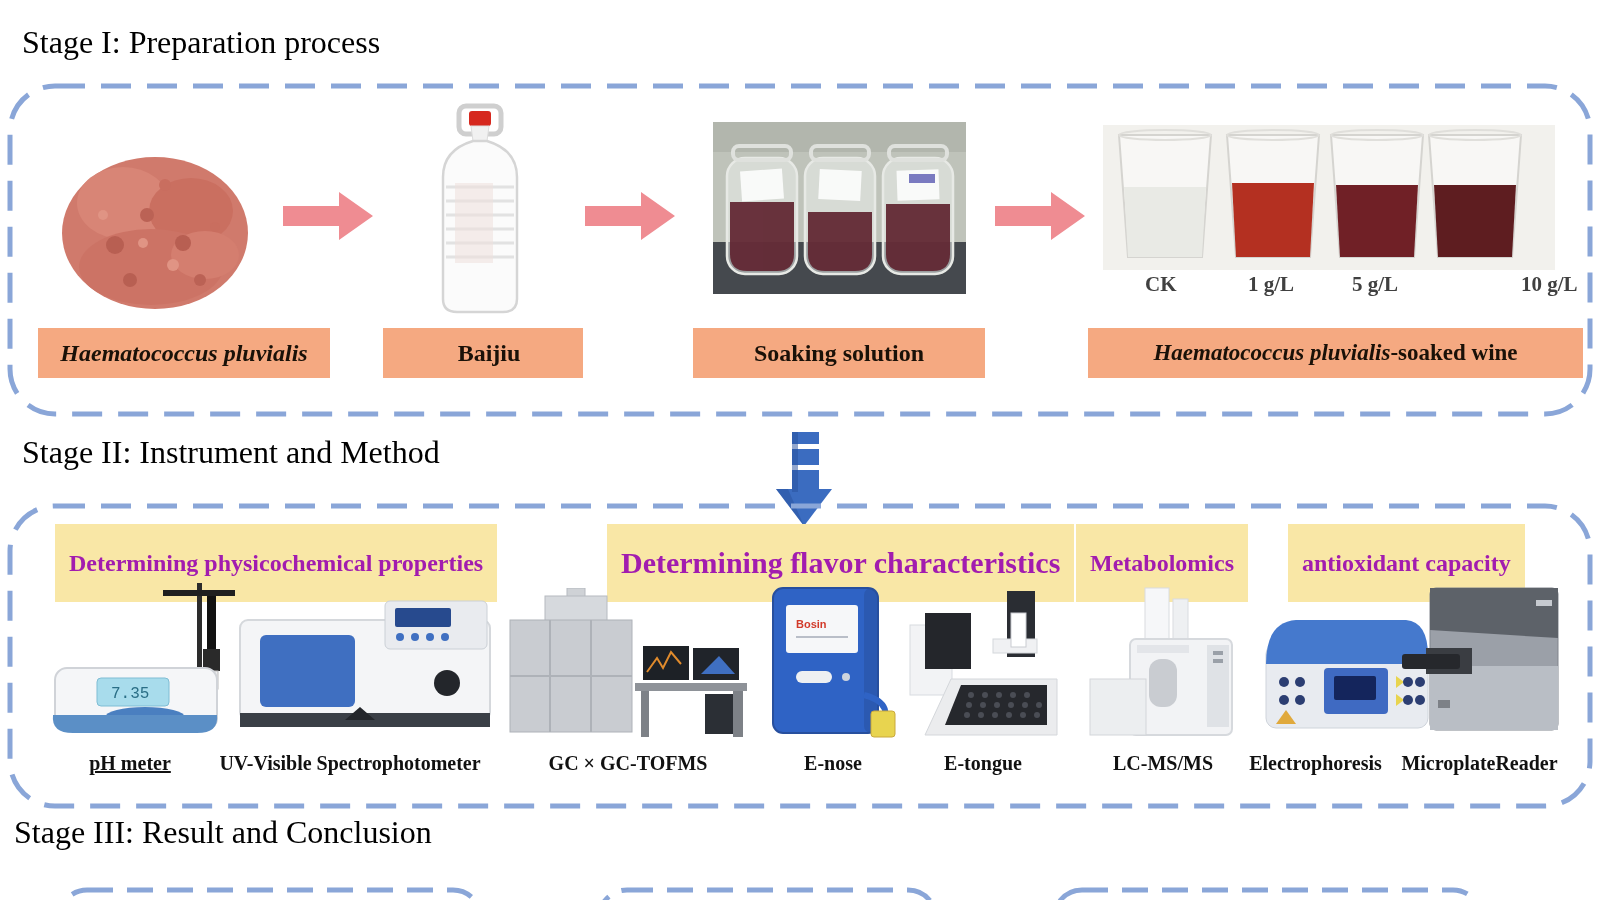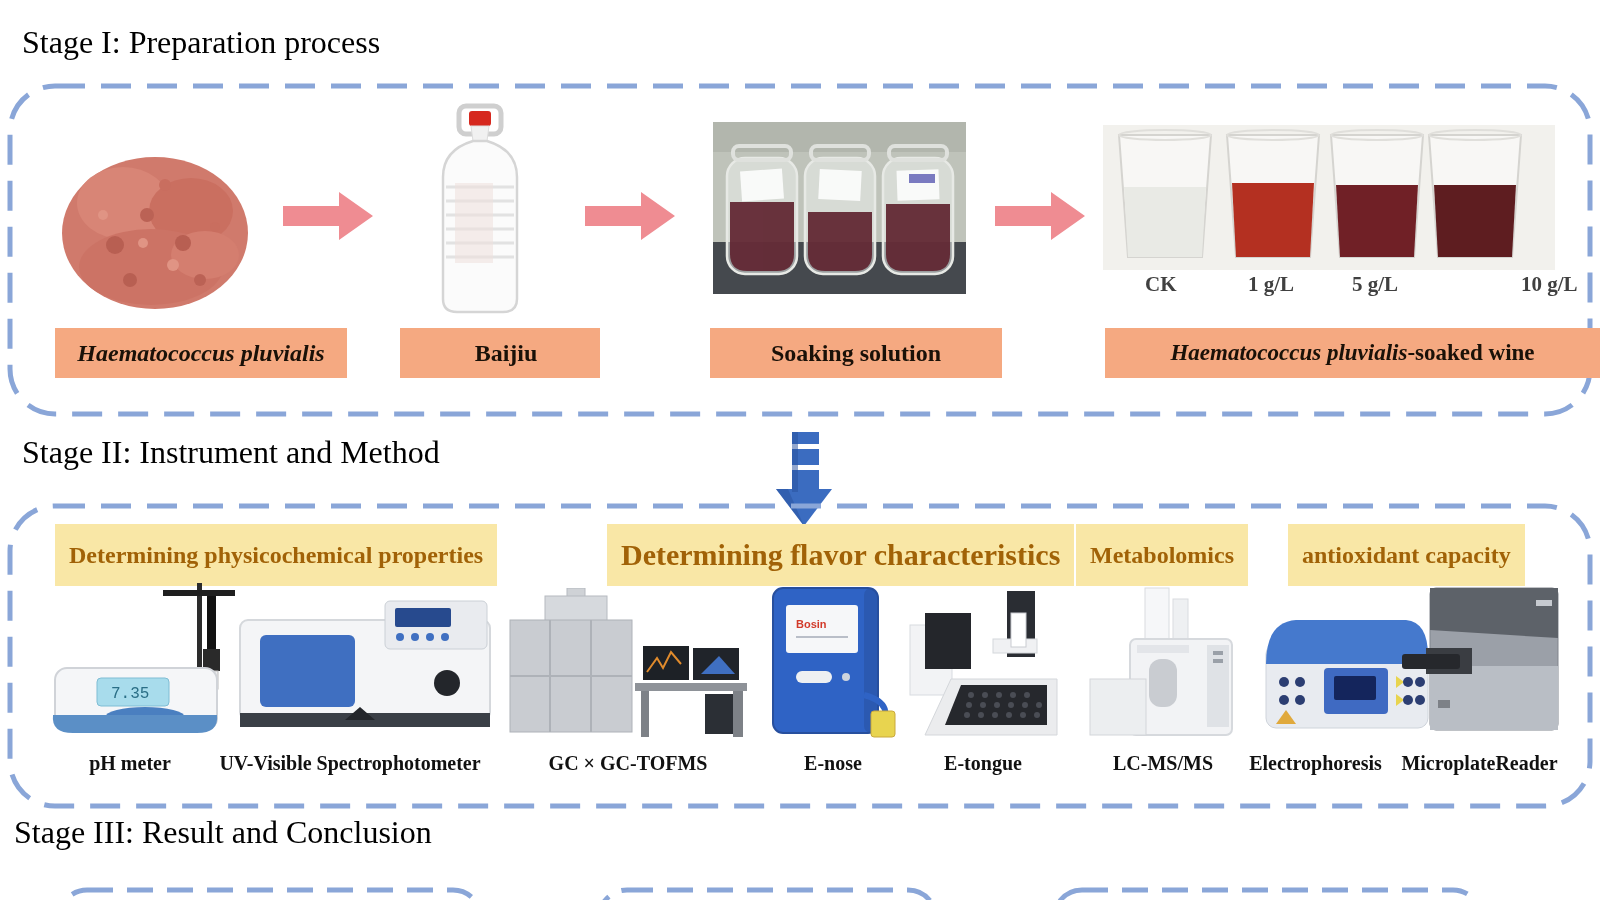--- a/index.html
+++ b/index.html
@@ -1,23 +1,23 @@
 <!DOCTYPE html>
 <html><head>
 <meta charset="utf-8">
 <style>
   html,body{margin:0;padding:0;}
   body{width:1600px;height:900px;position:relative;background:#ffffff;overflow:hidden;
        font-family:"Liberation Serif", serif;}
   .abs{position:absolute;}
   .stage-title{font-weight:normal;font-size:32px;color:#000000;white-space:nowrap;}
   .salmon-label{background:#f5a981;color:#1a1108;font-weight:bold;font-size:24px;
-       text-align:center;height:50px;line-height:50px;white-space:nowrap;margin-left:17px;}
-  .yellow-label{background:#f9e7a6;color:#a16207;font-weight:bold;font-size:24px;
-       text-align:center;height:46px;line-height:46px;white-space:nowrap;padding:8px 14px;}
+       text-align:center;height:50px;line-height:50px;white-space:nowrap;}
+  .yellow-label{background:#f9e7a6;color:#a21caf;font-weight:bold;font-size:24px;
+       text-align:center;height:46px;line-height:46px;white-space:nowrap;padding:16px 14px;}
   .cup-label{font-weight:bold;font-size:21px;color:#404040;white-space:nowrap;}
   .instr-label{font-weight:bold;font-size:20px;color:#111;text-align:center;white-space:nowrap;}
   .italic{font-style:italic;}
   svg{display:block;}
   .brand-text{font:bold 11px "Liberation Sans",sans-serif;fill:#d23a2a;}
 </style>
 </head>
 <body>
 
 <div class="abs stage-title" style="left:22px;top:24px;">Stage I: Preparation process</div>
@@ -267,21 +267,21 @@
 <svg class="abs" style="left:1398px;top:580px;" width="168" height="160" viewBox="0 0 168 160">
   <rect x="32" y="8" width="128" height="142" rx="6" fill="#9ba0a8" stroke="#80858d"></rect>
   <polygon points="32,8 160,8 160,58 32,50" fill="#5d6269"></polygon>
   <rect x="32" y="86" width="128" height="64" fill="#b9bec5"></rect>
   <rect x="28" y="68" width="46" height="26" fill="#3a3d42"></rect>
   <rect x="4" y="74" width="58" height="15" rx="3" fill="#26282c"></rect>
   <rect x="138" y="20" width="16" height="6" fill="#c6cad0"></rect>
   <rect x="40" y="120" width="12" height="8" fill="#7d8187"></rect>
 </svg>
 
-<div class="abs instr-label" style="left:60px;top:752px;width:140px;">pH meter</div>
+<div class="abs instr-label" style="left:60px;top:752px;width:140px;text-decoration:underline;">pH meter</div>
 <div class="abs instr-label" style="left:210px;top:752px;width:280px;">UV-Visible Spectrophotometer</div>
 <div class="abs instr-label" style="left:528px;top:752px;width:200px;">GC × GC-TOFMS</div>
 <div class="abs instr-label" style="left:773px;top:752px;width:120px;">E-nose</div>
 <div class="abs instr-label" style="left:918px;top:752px;width:130px;">E-tongue</div>
 <div class="abs instr-label" style="left:1093px;top:752px;width:140px;">LC-MS/MS</div>
 <div class="abs instr-label" style="left:1238px;top:752px;width:155px;">Electrophoresis</div>
 <div class="abs instr-label" style="left:1392px;top:752px;width:175px;">MicroplateReader</div>
 
 <div class="abs stage-title" style="left:14px;top:814px;">Stage III: Result and Conclusion</div>
 

